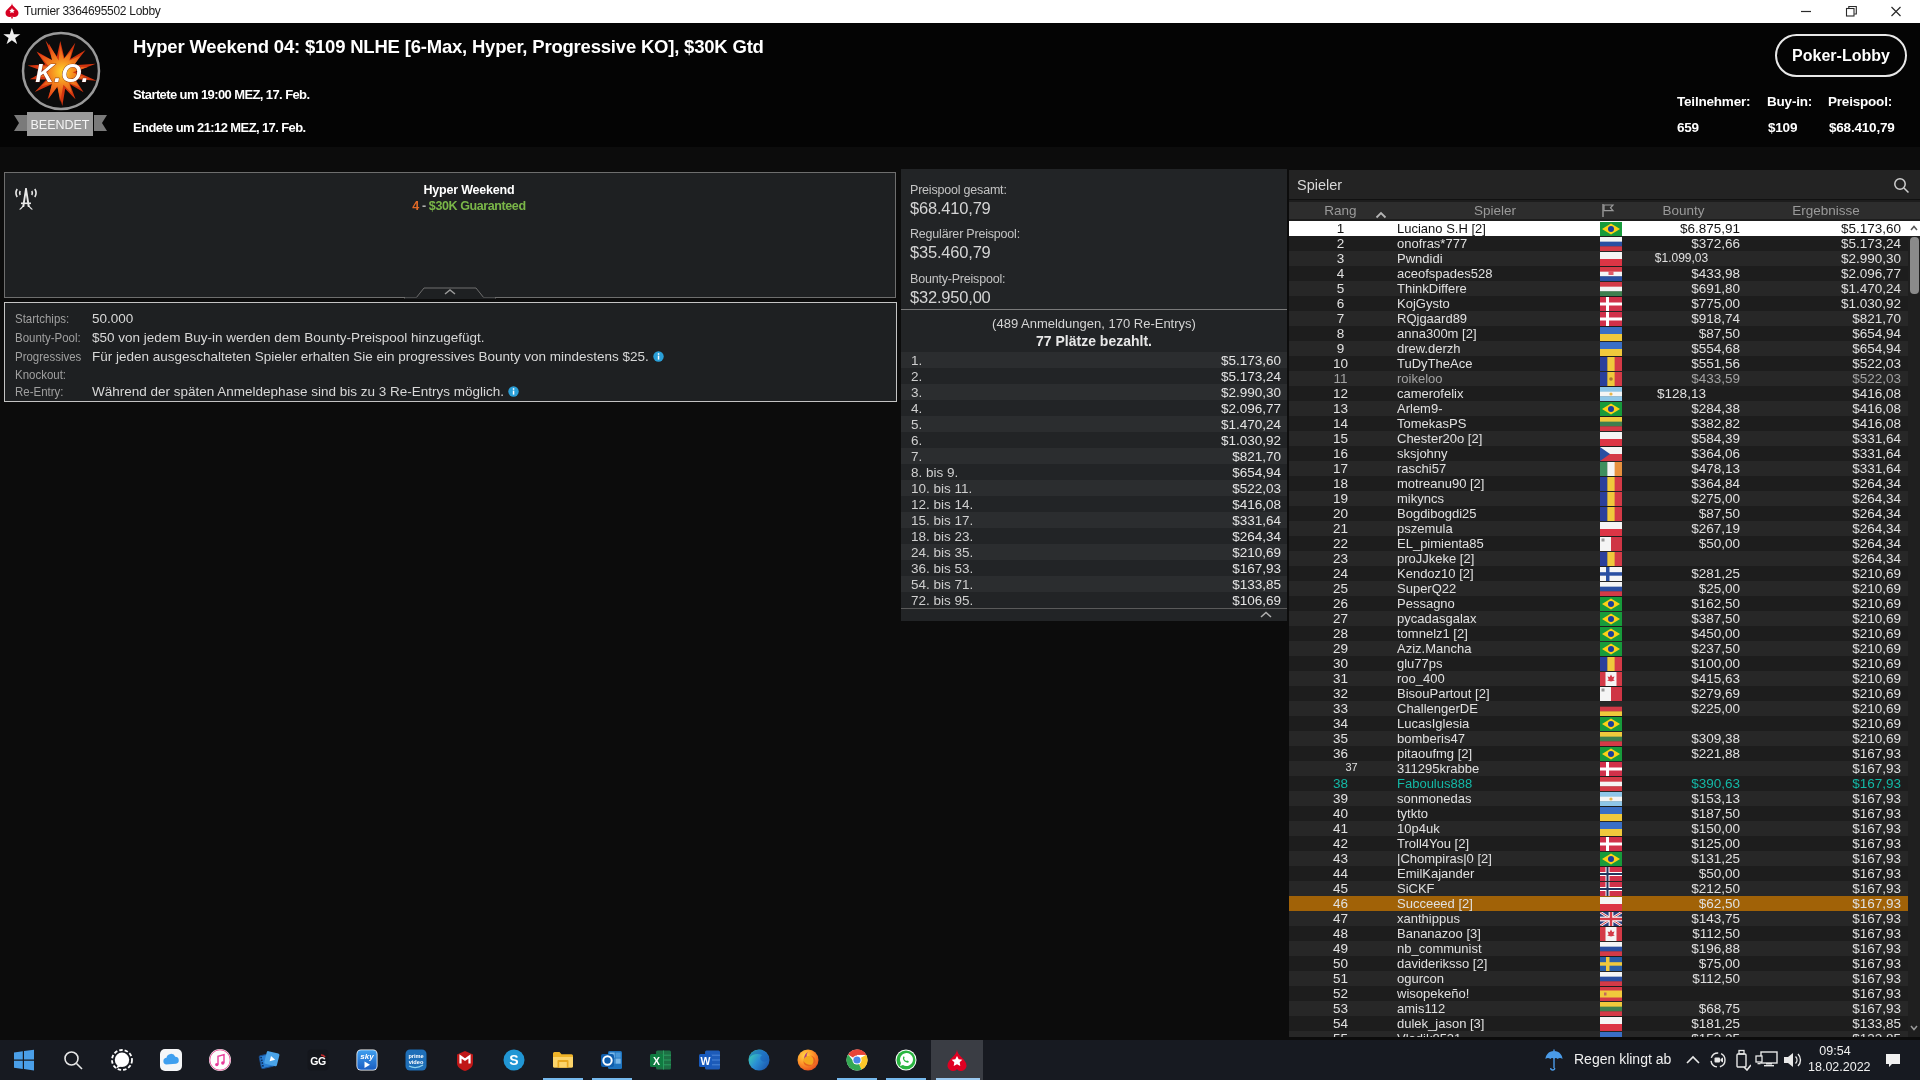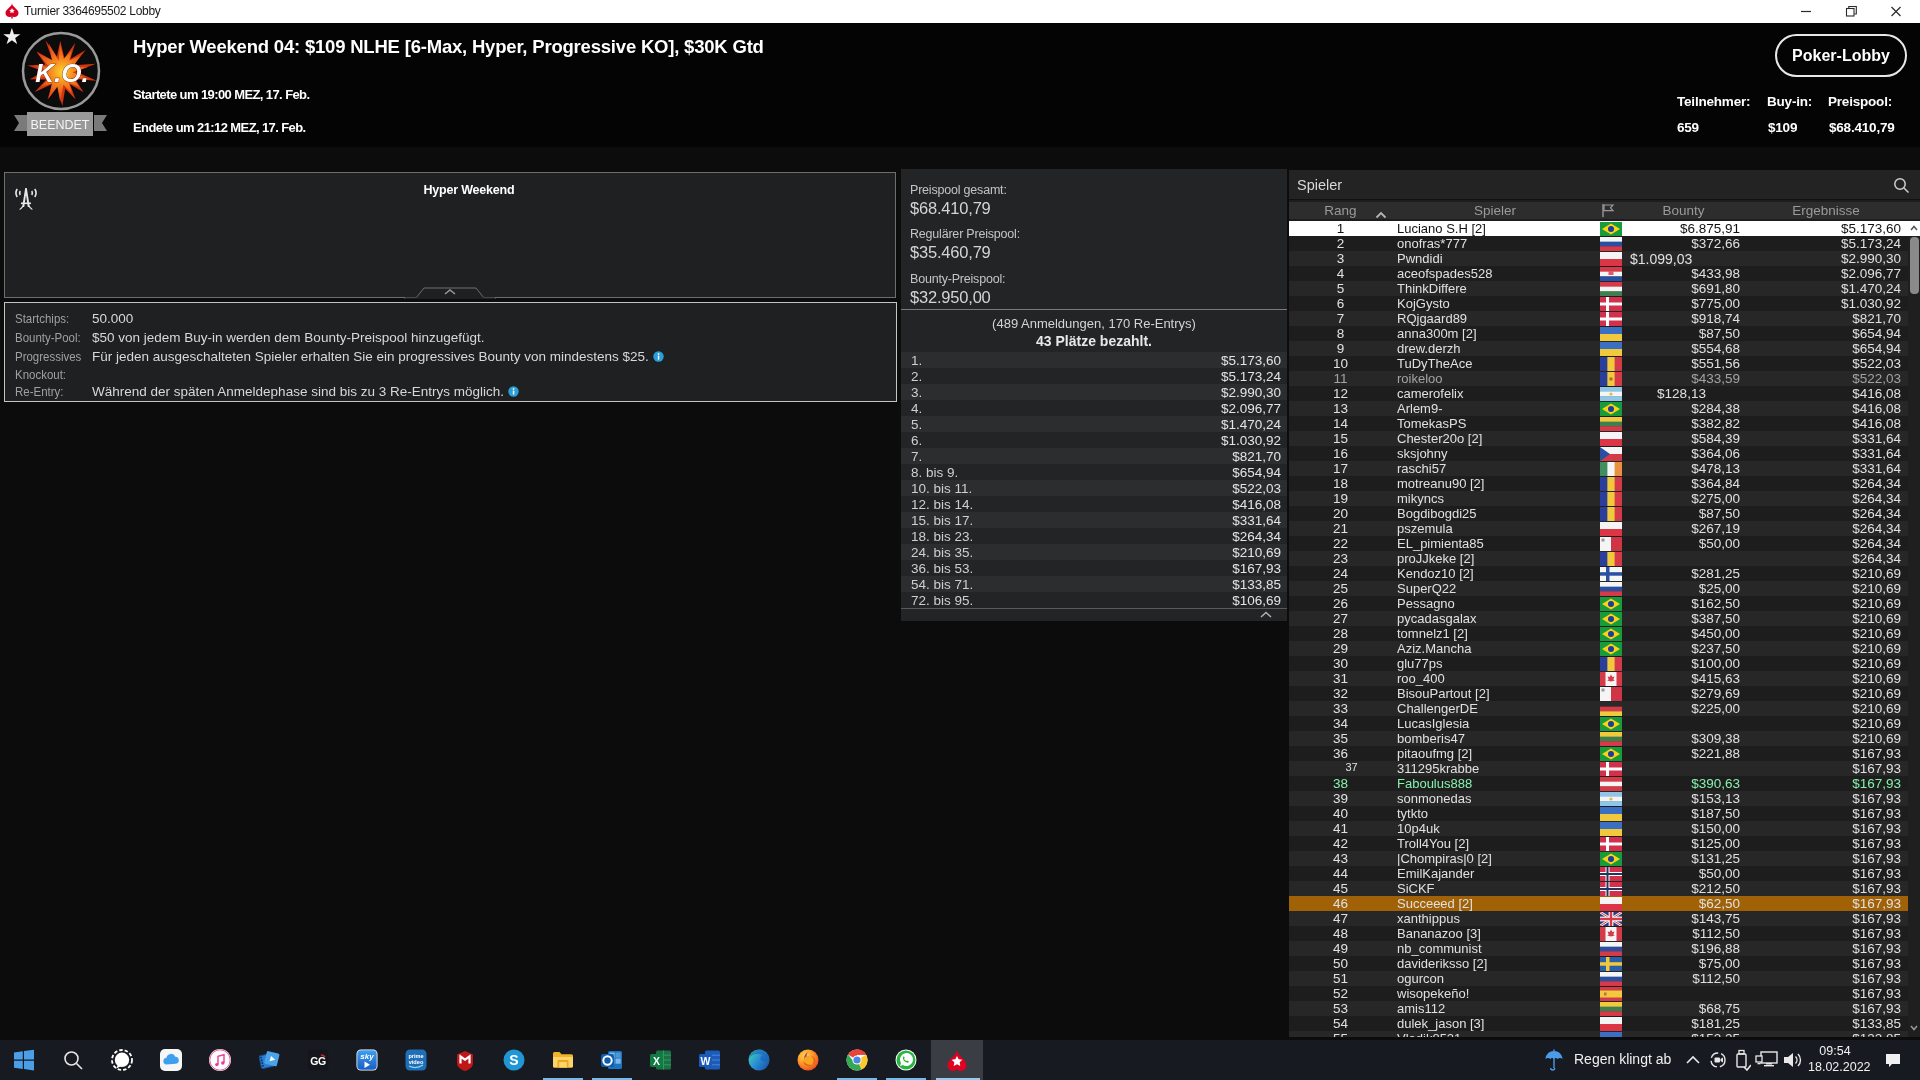--- a/index.html
+++ b/index.html
@@ -68,20 +68,21 @@
               <path d="M5.2 6 A 4.2 4.2 0 0 0 5.2 10"></path>
               <path d="M19.8 4 A 7.5 7.5 0 0 1 19.8 12"></path>
               <path d="M16.8 6 A 4.2 4.2 0 0 1 16.8 10"></path>
             </g>
             <polygon points="10.2,3 11.8,3 14.8,22 12.8,22 11,10 9.2,22 7.2,22" fill="#e8e8e8"></polygon>
             <rect x="6" y="17.5" width="10" height="1.6" fill="#e8e8e8"></rect>
             <polygon points="4,24.5 8,20.5 9.5,20.5 5.8,24.5" fill="#e8e8e8"></polygon>
             <polygon points="18,24.5 14,20.5 12.5,20.5 16.2,24.5" fill="#e8e8e8"></polygon>
           </svg></div>
 <div class="abs" style="left:32px;top:10px;width:864px;text-align:center;font-size:12.5px;font-weight:bold;letter-spacing:-0.2px;color:#fff">Hyper Weekend</div>
+<div class="abs" style="left:32px;top:26px;width:864px;text-align:center;font-size:12.5px;font-weight:bold;letter-spacing:-0.4px"><span style="color:#e06a28">4</span> <span style="color:#b0b0b0">-</span> <span style="color:#7ab648">$30K Guaranteed</span></div>
 </div>
 <svg class="abs" style="left:404px;top:120px" width="92" height="12" viewBox="0 0 92 12">
         <path d="M0 11 L12 11 L20 1 L72 1 L80 11 L92 11" fill="#1e2022" stroke="#6e6e6e" stroke-width="1"></path>
         <rect x="1" y="10.5" width="90" height="2" fill="#1e2022"></rect>
         <path d="M41 7 L46 3 L51 7" fill="none" stroke="#9a9a9a" stroke-width="1.5"></path>
       </svg>
 <div class="abs" style="left:4px;top:135px;width:893px;height:100px;background:#1e2022;border:1px solid #c4c4c4">
 <div class="abs" style="left:10px;top:8px;color:#a0a0a0;font-size:13.5px;transform:scaleX(0.85);transform-origin:0 0;white-space:nowrap">Startchips:</div>
         <div class="abs" style="left:87px;top:8px;color:#d8d8d8;font-size:13.5px;white-space:nowrap">50.000</div>
 <div class="abs" style="left:10px;top:27px;color:#a0a0a0;font-size:13.5px;transform:scaleX(0.85);transform-origin:0 0;white-space:nowrap">Bounty-Pool:</div>
@@ -102,21 +103,21 @@
 </div>
 <div class="abs" style="left:901px;top:2px;width:386px;height:452px;background:#222426">
 <div class="abs" style="left:9px;top:14px;color:#c4c4c4;font-size:12.5px;letter-spacing:-0.2px">Preispool gesamt:</div>
 <div class="abs" style="left:9px;top:30px;color:#d4d4d4;font-size:16.5px;letter-spacing:-0.2px">$68.410,79</div>
 <div class="abs" style="left:9px;top:58px;color:#c4c4c4;font-size:12.5px;letter-spacing:-0.2px">Regulärer Preispool:</div>
 <div class="abs" style="left:9px;top:74px;color:#d4d4d4;font-size:16.5px;letter-spacing:-0.2px">$35.460,79</div>
 <div class="abs" style="left:9px;top:103px;color:#c4c4c4;font-size:12.5px;letter-spacing:-0.2px">Bounty-Preispool:</div>
 <div class="abs" style="left:9px;top:119px;color:#d4d4d4;font-size:16.5px;letter-spacing:-0.2px">$32.950,00</div>
 <div class="abs" style="left:0;top:140px;width:386px;height:1px;background:#7a7a7a"></div>
 <div class="abs" style="left:0;top:147px;width:386px;text-align:center;font-size:13px;color:#d4d4d4">(489 Anmeldungen, 170 Re-Entrys)</div>
-<div class="abs" style="left:0;top:164px;width:386px;text-align:center;font-size:14px;font-weight:bold;color:#e8e8e8">43 Plätze bezahlt.</div>
+<div class="abs" style="left:0;top:164px;width:386px;text-align:center;font-size:14px;font-weight:bold;color:#e8e8e8">77 Plätze bezahlt.</div>
 <div class="abs" style="left:0;top:183px;width:386px;height:16px;background:#2b2d2f">
           <span class="abs" style="left:10px;top:1px;font-size:13.5px;color:#cfcfcf">1.</span>
           <span class="abs" style="right:6px;top:1px;font-size:13.5px;color:#e4e4e4">$5.173,60</span>
         </div>
 <div class="abs" style="left:0;top:199px;width:386px;height:16px;background:#222426">
           <span class="abs" style="left:10px;top:1px;font-size:13.5px;color:#cfcfcf">2.</span>
           <span class="abs" style="right:6px;top:1px;font-size:13.5px;color:#e4e4e4">$5.173,24</span>
         </div>
 <div class="abs" style="left:0;top:215px;width:386px;height:16px;background:#2b2d2f">
           <span class="abs" style="left:10px;top:1px;font-size:13.5px;color:#cfcfcf">3.</span>
@@ -222,21 +223,21 @@
 <span class="abs" style="left:334px;top:0px;width:117px;text-align:right;font-size:13.5px">$372,66</span>
 <span class="abs" style="left:455px;top:0px;width:157px;text-align:right;font-size:13.5px">$5.173,24</span>
 </div>
 <div class="abs" style="left:0;top:81px;width:619px;height:15px;background:#272727;color:#e0e0e0">
 <span class="abs" style="left:0;top:0px;width:103px;text-align:center;font-size:13.5px">3</span>
 <span class="abs" style="left:108px;top:0px;font-size:13px">Pwndidi</span>
 <span class="abs" style="left:311px;top:0.5px;width:22px;height:14px"><svg width="22" height="14" viewBox="0 0 22 14">
               <rect x="0" y="0.00" width="22" height="7.30" fill="#f5f5f5"></rect>
               <rect x="0" y="7.00" width="22" height="7.30" fill="#dc3545"></rect>
             </svg></span>
-<span class="abs" style="left:341px;top:0px;width:117px;text-align:left;font-size:14px">$1.099,03</span>
+<span class="abs" style="left:334px;top:0px;width:117px;text-align:center;font-size:12px">$1.099,03</span>
 <span class="abs" style="left:455px;top:0px;width:157px;text-align:right;font-size:13.5px">$2.990,30</span>
 </div>
 <div class="abs" style="left:0;top:96px;width:619px;height:15px;background:#1d1d1d;color:#e0e0e0">
 <span class="abs" style="left:0;top:0px;width:103px;text-align:center;font-size:13.5px">4</span>
 <span class="abs" style="left:108px;top:0px;font-size:13px">aceofspades528</span>
 <span class="abs" style="left:311px;top:0.5px;width:22px;height:14px"><svg width="22" height="14" viewBox="0 0 22 14">
               <rect x="0" y="0.00" width="22" height="4.97" fill="#d43a47"></rect>
               <rect x="0" y="4.67" width="22" height="4.97" fill="#f5f5f5"></rect>
               <rect x="0" y="9.33" width="22" height="4.97" fill="#2a4fa2"></rect>
               <rect x="8.5" y="4" width="5" height="4" fill="#e05a66"></rect>
@@ -596,21 +597,21 @@
 <div class="abs" style="left:0;top:591px;width:619px;height:15px;background:#272727;color:#e0e0e0">
 <span class="abs" style="left:11px;top:0px;width:103px;text-align:center;font-size:11px">37</span>
 <span class="abs" style="left:108px;top:0px;font-size:13px">311295krabbe</span>
 <span class="abs" style="left:311px;top:0.5px;width:22px;height:14px"><svg width="22" height="14" viewBox="0 0 22 14">
               <rect width="22" height="14" fill="#d1314a"></rect>
               <rect x="6" y="0" width="3" height="14" fill="#fff"></rect>
               <rect x="0" y="5.5" width="22" height="3" fill="#fff"></rect>
             </svg></span>
 <span class="abs" style="left:455px;top:0px;width:157px;text-align:right;font-size:13.5px">$167,93</span>
 </div>
-<div class="abs" style="left:0;top:606px;width:619px;height:15px;background:#1d1d1d;color:#86efac">
+<div class="abs" style="left:0;top:606px;width:619px;height:15px;background:#1d1d1d;color:#14b8a6">
 <span class="abs" style="left:0;top:0px;width:103px;text-align:center;font-size:13.5px">38</span>
 <span class="abs" style="left:108px;top:0px;font-size:13px">Faboulus888</span>
 <span class="abs" style="left:311px;top:0.5px;width:22px;height:14px"><svg width="22" height="14" viewBox="0 0 22 14">
               <rect x="0" y="0.00" width="22" height="4.97" fill="#d43a47"></rect>
               <rect x="0" y="4.67" width="22" height="4.97" fill="#f5f5f5"></rect>
               <rect x="0" y="9.33" width="22" height="4.97" fill="#d43a47"></rect>
             </svg></span>
 <span class="abs" style="left:334px;top:0px;width:117px;text-align:right;font-size:13.5px">$390,63</span>
 <span class="abs" style="left:455px;top:0px;width:157px;text-align:right;font-size:13.5px">$167,93</span>
 </div>

